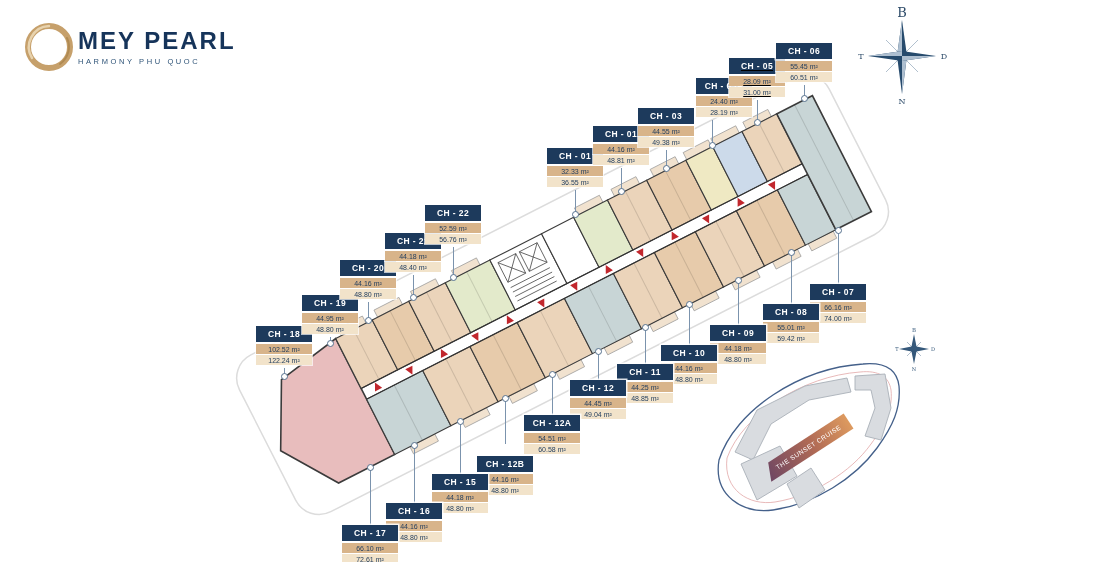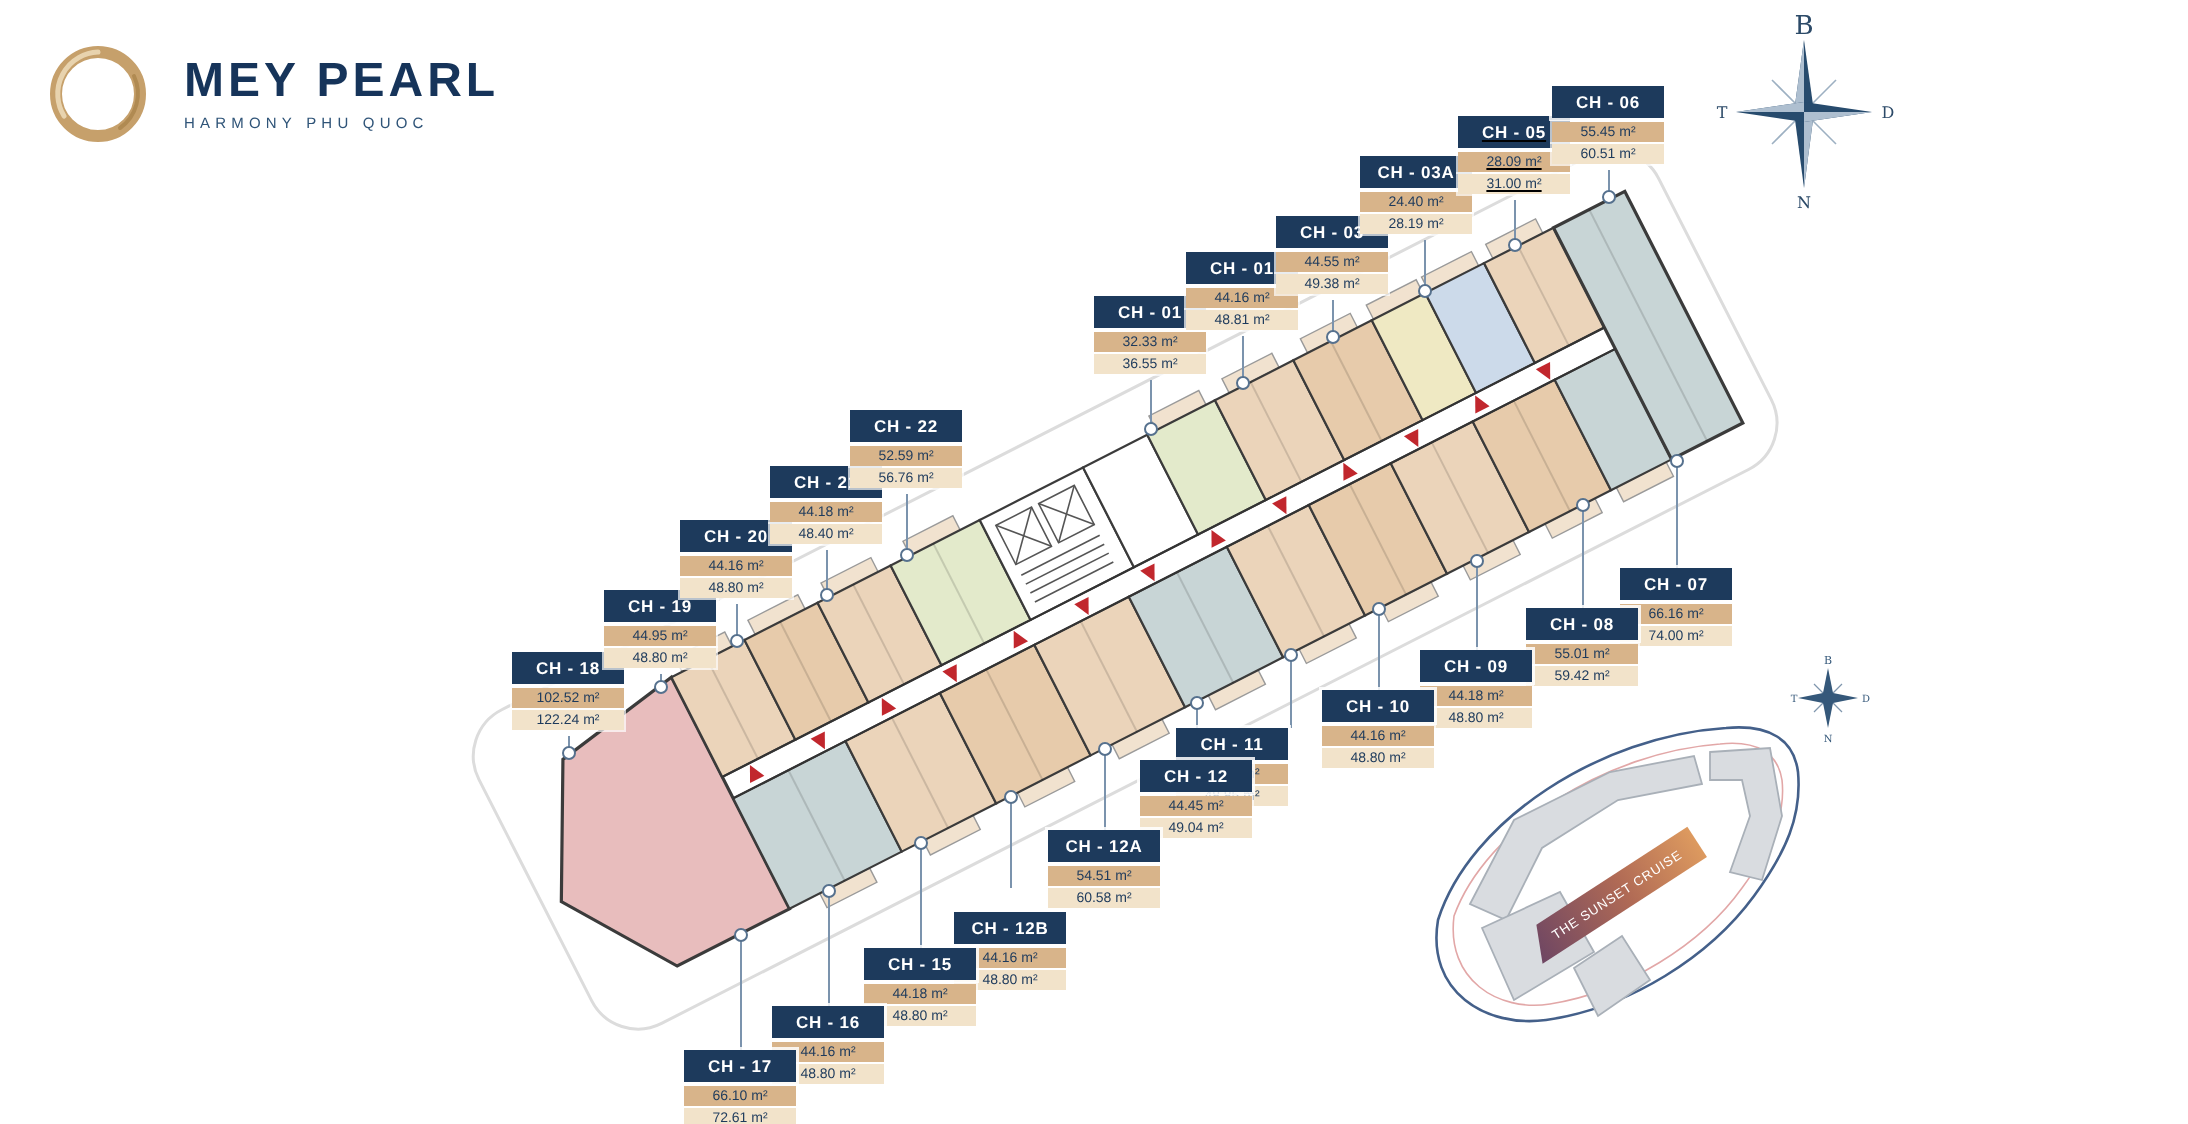--- a/index.html
+++ b/index.html
@@ -1,21 +1,21 @@
 <!DOCTYPE html>
 <html><head>
 <meta charset="utf-8">
 <style>
   html,body{margin:0;padding:0;background:#ffffff;}
   .stage{position:relative;width:1094px;height:562px;background:#ffffff;overflow:hidden;
          font-family:"Liberation Sans", sans-serif;}
 
   
   .logo{position:absolute;left:20px;top:18px;display:flex;align-items:center;z-index:6;}
-  .logo-text{margin-left:14px;}
+  .logo-text{}
   .logo-title{font-size:24px;font-weight:bold;color:#16345a;letter-spacing:2px;line-height:1;}
   .logo-sub{font-size:7.5px;color:#2f5478;letter-spacing:2.6px;margin-top:4px;}
 
   
   .u-label{position:absolute;width:56px;text-align:center;z-index:5;}
   .u-head{background:#1d3a5c;color:#ffffff;font-size:8.5px;font-weight:bold;
           padding:3px 0;letter-spacing:.4px;box-shadow:0 0 0 1.5px #ffffffd9;}
   .u-a1{background:#d8b48a;color:#1d3a5c;font-size:7px;padding:1.5px 0;margin-top:2px;
         box-shadow:0 0 0 1px #ffffffb0;}
   .u-a2{background:#f2e3ca;color:#1d3a5c;font-size:7px;padding:1.5px 0;margin-top:1px;
@@ -197,21 +197,21 @@
       </div>
       <div class="u-line" style="left: 620.5px; height: 23px; top: 168px;"></div>
       <div class="u-node" style="left: 617.5px; top: 188px;"></div>
       <div class="u-label" style="left: 638px; top: 108px;">
         <div class="u-head">CH - 03</div>
         <div class="u-a1">44.55 m²</div>
         <div class="u-a2">49.38 m²</div>
       </div>
       <div class="u-line" style="left: 665.5px; height: 18px; top: 150px;"></div>
       <div class="u-node" style="left: 662.5px; top: 165px;"></div>
-      <div class="u-label" style="left: 680px; top: 78px;">
+      <div class="u-label" style="left: 696px; top: 78px;">
         <div class="u-head">CH - 03A</div>
         <div class="u-a1">24.40 m²</div>
         <div class="u-a2">28.19 m²</div>
       </div>
       <div class="u-line" style="left: 711.5px; height: 25px; top: 120px;"></div>
       <div class="u-node" style="left: 708.5px; top: 142px;"></div>
       <div class="u-label" style="left: 729px; top: 58px; text-decoration: underline;">
         <div class="u-head">CH - 05</div>
         <div class="u-a1">28.09 m²</div>
         <div class="u-a2">31.00 m²</div>
@@ -246,21 +246,21 @@
       </div>
       <div class="u-line" style="left: 737.5px; height: 45px; top: 280px;"></div>
       <div class="u-node" style="left: 734.5px; top: 277px;"></div>
       <div class="u-label" style="left: 661px; top: 345px;">
         <div class="u-head">CH - 10</div>
         <div class="u-a1">44.16 m²</div>
         <div class="u-a2">48.80 m²</div>
       </div>
       <div class="u-line" style="left: 688.5px; height: 41px; top: 304px;"></div>
       <div class="u-node" style="left: 685.5px; top: 301px;"></div>
-      <div class="u-label" style="left: 588px; top: 364px;">
+      <div class="u-label" style="left: 617px; top: 364px;">
         <div class="u-head">CH - 11</div>
         <div class="u-a1">44.25 m²</div>
         <div class="u-a2">48.85 m²</div>
       </div>
       <div class="u-line" style="left: 644.5px; height: 37px; top: 327px;"></div>
       <div class="u-node" style="left: 641.5px; top: 324px;"></div>
       <div class="u-label" style="left: 570px; top: 380px;">
         <div class="u-head">CH - 12</div>
         <div class="u-a1">44.45 m²</div>
         <div class="u-a2">49.04 m²</div>

